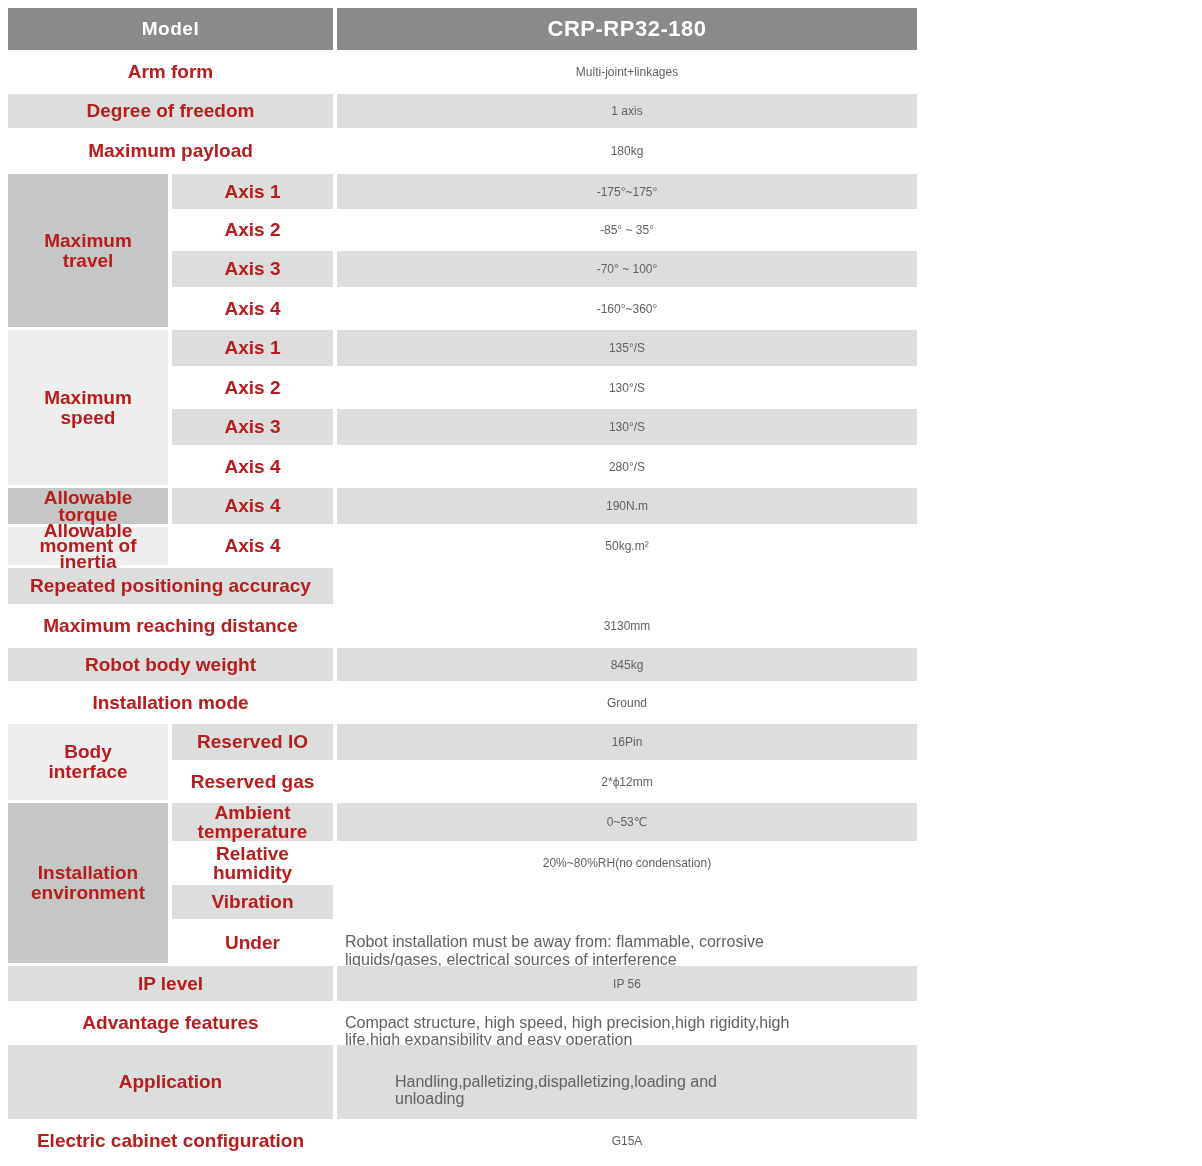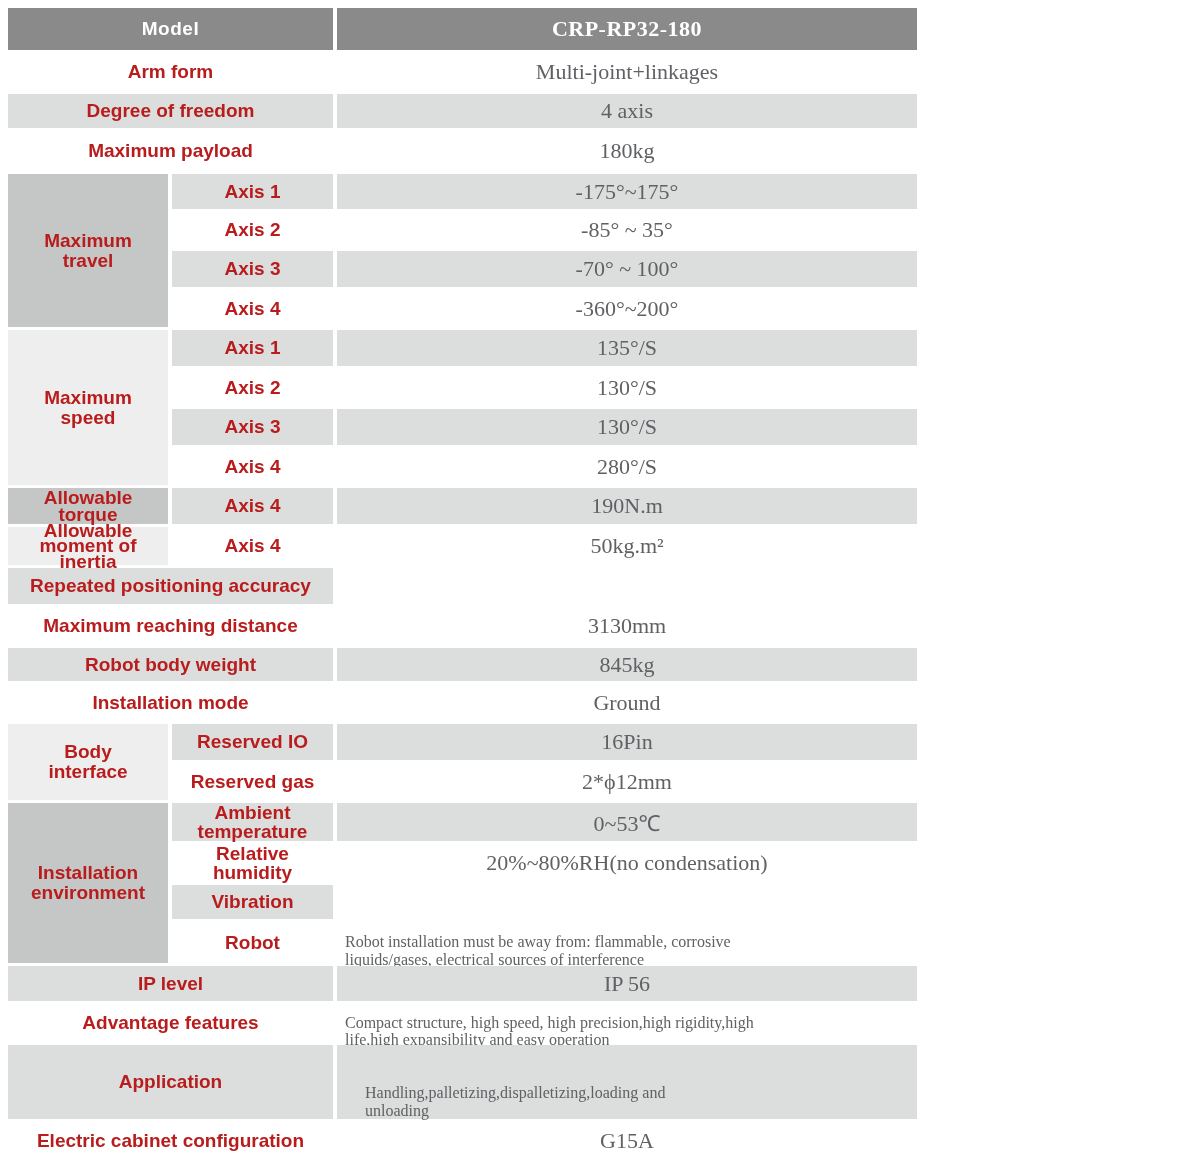--- a/index.html
+++ b/index.html
@@ -12,64 +12,64 @@
     grid-template-rows:42px 38px 34px 40px 35px 36px 36px 37px 36px 37px 36px 37px 36px 38px 36px 38px 33px 37px 36px 37px 38px 38px 34px 41px 35px 38px 74px 37px;
     gap:3px 4px;
   }
   .c{display:flex;align-items:center;justify-content:center;text-align:center;}
   .bg-h{background:#8a8a8a;}
   .bg-g{background:#dcdddd;}
   .bg-w{background:#ffffff;}
   .bg-gd{background:#c5c6c6;}
   .bg-gl{background:#eeeeee;}
   .lbl{font-weight:bold;color:#b91c1c;font-size:19px;}
-  .val{color:#5f6164;font-size:22px;}
+  .val{color:#5f6164;font-size:12px;}
   .hdr-lbl{color:#ffffff;font-weight:bold;font-size:19px;letter-spacing:.5px;}
   .hdr-val{color:#ffffff;font-weight:bold;font-size:22px;letter-spacing:.5px;}
   .grp span{display:block;max-width:128px;text-align:center;line-height:1.05;}
   .grp.tight2 span{line-height:.92;}
   .grp.tight3 span{line-height:.8;max-width:118px;}
   .sub span{display:block;max-width:150px;line-height:1.0;}
   .val-sm{font-size:16px;line-height:1.08;justify-content:flex-start;text-align:left;padding-left:8px;}
   .val-sm span{display:block;margin-top:16px;}
   .w-others span{max-width:475px;}
   .w-adv span{max-width:452px;}
-  .w-app{padding-left:28px;align-items:flex-end;}
+  .w-app{padding-left:58px;}
   .w-app span{max-width:345px;}
   .span2{grid-column:1/3;}
-  .col3{grid-column:3;font-family:Liberation Serif, serif;}
+  .col3{grid-column:3;}
 </style>
 </head>
 <body>
 
 <div class="spec-table">
 
   <div class="c bg-h hdr-lbl span2" style="grid-row:1">Model</div>
   <div class="c bg-h hdr-val col3" style="grid-row:1">CRP-RP32-180</div>
 
   <div class="c bg-w lbl span2" style="grid-row:2">Arm form</div>
   <div class="c bg-w val col3" style="grid-row:2">Multi-joint+linkages</div>
 
   <div class="c bg-g lbl span2" style="grid-row:3">Degree of freedom</div>
-  <div class="c bg-g val col3" style="grid-row:3">4 axis</div>
+  <div class="c bg-g val col3" style="grid-row:3">1 axis</div>
 
   <div class="c bg-w lbl span2" style="grid-row:4">Maximum payload</div>
   <div class="c bg-w val col3" style="grid-row:4">180kg</div>
 
   <div class="c bg-gd lbl grp" style="grid-column:1;grid-row:5/span 4">
       <span>Maximum travel</span>
     </div>
   <div class="c bg-g lbl" style="grid-column:2;grid-row:5">Axis 1</div>
   <div class="c bg-g val col3" style="grid-row:5">-175°~175°</div>
   <div class="c bg-w lbl" style="grid-column:2;grid-row:6">Axis 2</div>
   <div class="c bg-w val col3" style="grid-row:6">-85° ~ 35°</div>
   <div class="c bg-g lbl" style="grid-column:2;grid-row:7">Axis 3</div>
   <div class="c bg-g val col3" style="grid-row:7">-70° ~ 100°</div>
   <div class="c bg-w lbl" style="grid-column:2;grid-row:8">Axis 4</div>
-  <div class="c bg-w val col3" style="grid-row:8">-360°~200°</div>
+  <div class="c bg-w val col3" style="grid-row:8">-160°~360°</div>
 
   <div class="c bg-gl lbl grp" style="grid-column:1;grid-row:9/span 4">
       <span>Maximum speed</span>
     </div>
   <div class="c bg-g lbl" style="grid-column:2;grid-row:9">Axis 1</div>
   <div class="c bg-g val col3" style="grid-row:9">135°/S</div>
   <div class="c bg-w lbl" style="grid-column:2;grid-row:10">Axis 2</div>
   <div class="c bg-w val col3" style="grid-row:10">130°/S</div>
   <div class="c bg-g lbl" style="grid-column:2;grid-row:11">Axis 3</div>
   <div class="c bg-g val col3" style="grid-row:11">130°/S</div>
@@ -112,21 +112,21 @@
     </div>
   <div class="c bg-g lbl sub" style="grid-column:2;grid-row:21">
       <span>Ambient temperature</span>
     </div>
   <div class="c bg-g val col3" style="grid-row:21">0~53℃</div>
   <div class="c bg-w lbl sub" style="grid-column:2;grid-row:22">
       <span>Relative humidity</span>
     </div>
   <div class="c bg-w val col3" style="grid-row:22">20%~80%RH(no condensation)</div>
   <div class="c bg-g lbl" style="grid-column:2;grid-row:23">Vibration</div>
-  <div class="c bg-w lbl" style="grid-column:2;grid-row:24">Robot</div>
+  <div class="c bg-w lbl" style="grid-column:2;grid-row:24">Under</div>
   <div class="c bg-w val val-sm w-others col3" style="grid-row:24">
       <span>Robot installation must be away from: flammable, corrosive liquids/gases, electrical sources of interference</span>
     </div>
 
   <div class="c bg-g lbl span2" style="grid-row:25">IP level</div>
   <div class="c bg-g val col3" style="grid-row:25">IP 56</div>
 
   <div class="c bg-w lbl span2" style="grid-row:26">Advantage features</div>
   <div class="c bg-w val val-sm w-adv col3" style="grid-row:26">
       <span>Compact structure, high speed, high precision,high rigidity,high life,high expansibility and easy operation</span>

